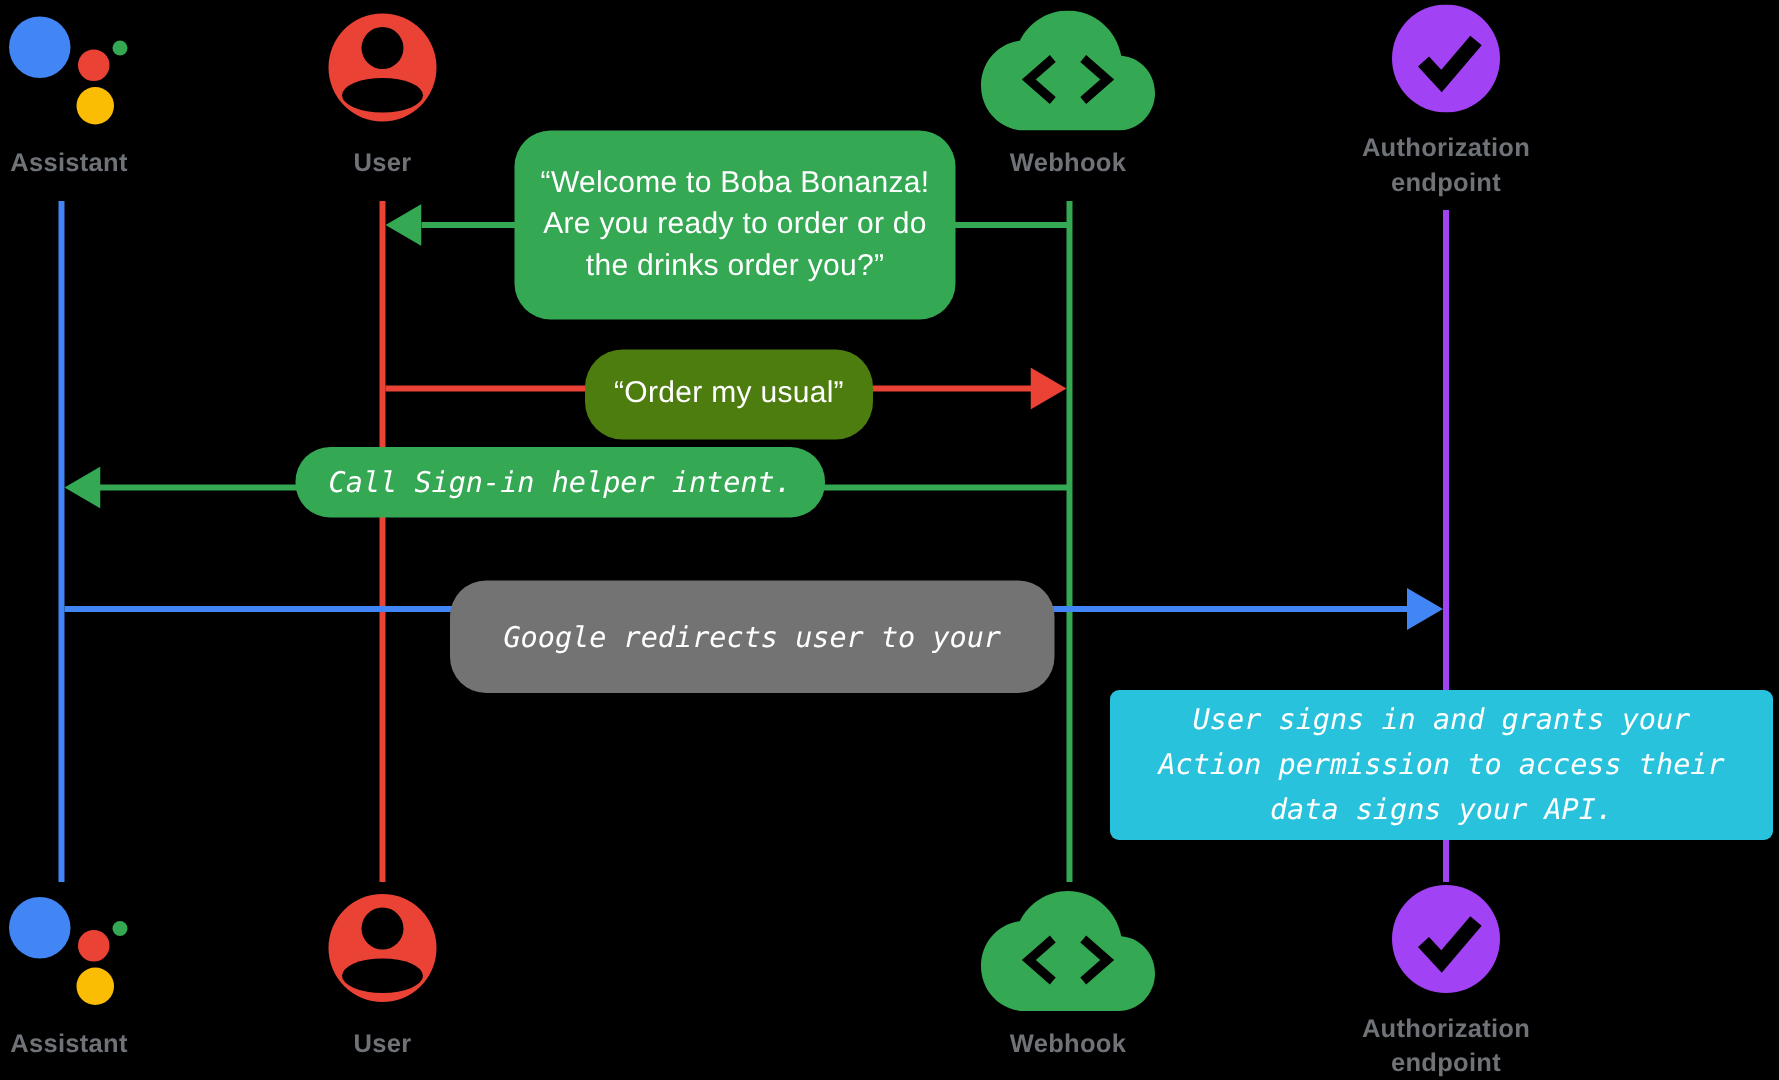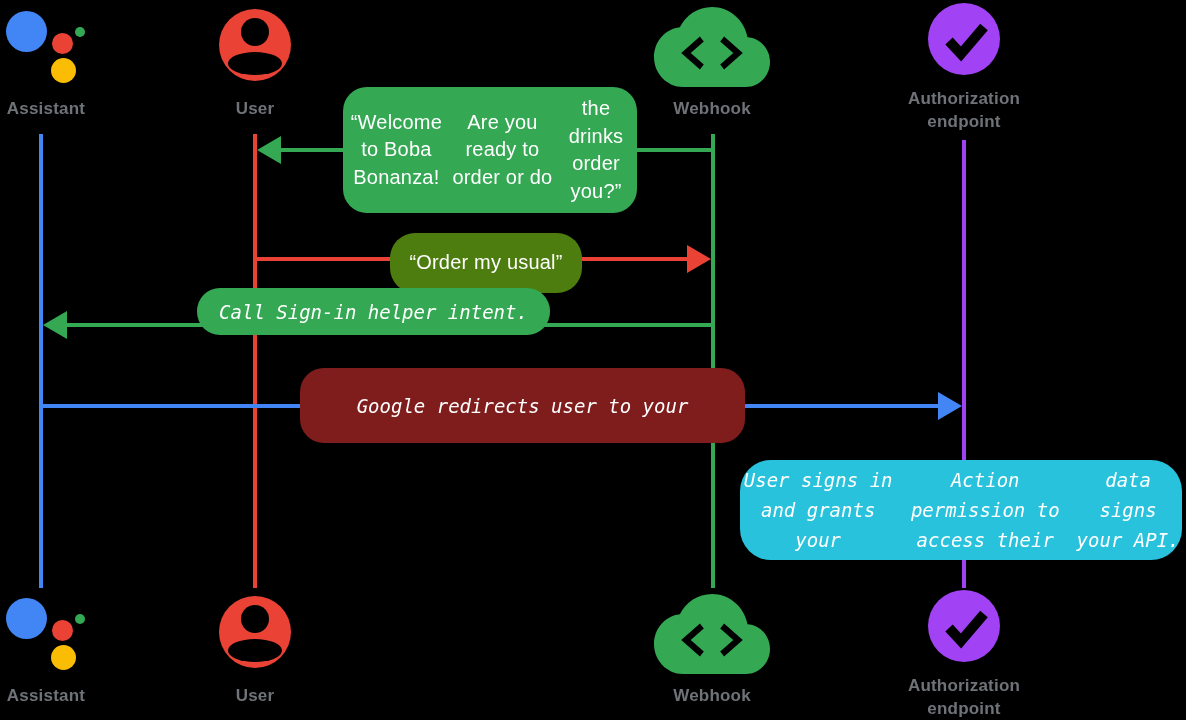--- a/index.html
+++ b/index.html
@@ -5,21 +5,21 @@
   * { margin: 0; padding: 0; box-sizing: border-box; }
   html, body { width: 1186px; height: 720px; overflow: hidden; }
   body { font-family: "Liberation Sans", sans-serif; }
   .canvas { position: absolute; top: 0; left: 0; width: 1186px; height: 720px; }
   .abs { position: absolute; }
   .lifeline { position: absolute; width: 4px; z-index: 1; }
   .hline { position: absolute; height: 4px; z-index: 2; }
   .arrowhead { position: absolute; z-index: 4; }
   .bubble {
     position: absolute; z-index: 3;
-    display: flex; flex-direction: row; align-items: center; justify-content: center;
+    display: flex; flex-direction: column; align-items: center; justify-content: center;
     color: #ffffff; text-align: center;
   }
   .bubble.sans { font-size: 20px; line-height: 27.5px; font-weight: 400; letter-spacing: 0.2px; }
   .bubble.mono { font-family: "DejaVu Sans Mono", monospace; font-style: italic; font-size: 19px; line-height: 30px; }
   .circle { position: absolute; border-radius: 50%; }
   .actor-label {
     position: absolute; font-size: 17px; font-weight: 700; text-align: center;
     line-height: 23px; letter-spacing: 0.2px;
   }
   svg { display: block; }
@@ -57,29 +57,29 @@
   <div class="bubble sans" style="left: 343px; top: 87px; width: 294px; height: 126px; border-radius: 24px; background: rgb(52, 168, 83);">
     <div>“Welcome to Boba Bonanza!</div>
     <div>Are you ready to order or do</div>
     <div>the drinks order you?”</div>
   </div>
 
   <div class="bubble sans" style="left: 390px; top: 233px; width: 192px; height: 60px; border-radius: 25px; background: #4d7c0f;">
     <div>“Order my usual”</div>
   </div>
 
-  <div class="bubble mono" style="left: 197px; top: 288px; width: 353px; height: 47px; border-radius: 23px; background: rgb(52, 168, 83);">
+  <div class="bubble mono" style="left: 197px; top: 298px; width: 353px; height: 47px; border-radius: 23px; background: rgb(52, 168, 83);">
     <div>Call Sign-in helper intent.</div>
   </div>
 
-  <div class="bubble mono" style="left: 300px; top: 368px; width: 445px; height: 75px; border-radius: 24px; background: #7f1d1d;">
+  <div class="bubble mono" style="left: 300px; top: 387px; width: 403px; height: 75px; border-radius: 24px; background: #737373;">
     <div>Google redirects user to your</div>
   </div>
 
-  <div class="bubble mono" style="left: 740px; top: 460px; width: 442px; height: 100px; border-radius: 31px; background: rgb(40, 194, 220);">
+  <div class="bubble mono" style="left: 740px; top: 460px; width: 442px; height: 100px; border-radius: 6px; background: rgb(40, 194, 220);">
     <div>User signs in and grants your</div>
     <div>Action permission to access their</div>
     <div>data signs your API.</div>
   </div>
 
   <div class="abs" style="left:0; top:0; width:92px; height:90px;">
     <div class="circle" style="left: 6px; top: 11px; width: 41px; height: 41px; background: rgb(66, 133, 244);"></div>
     <div class="circle" style="left: 52px; top: 33px; width: 21px; height: 21px; background: rgb(234, 67, 53);"></div>
     <div class="circle" style="left: 75px; top: 27px; width: 10px; height: 10px; background: rgb(52, 168, 83);"></div>
     <div class="circle" style="left: 51px; top: 58px; width: 25px; height: 25px; background: rgb(251, 188, 4);"></div>

